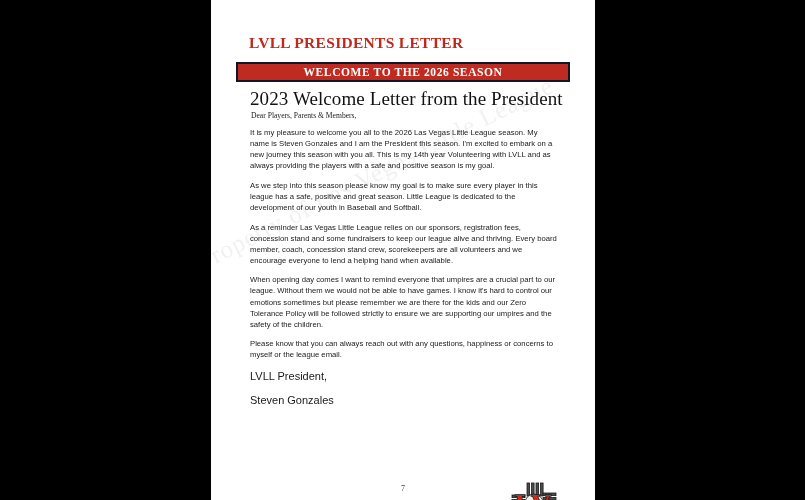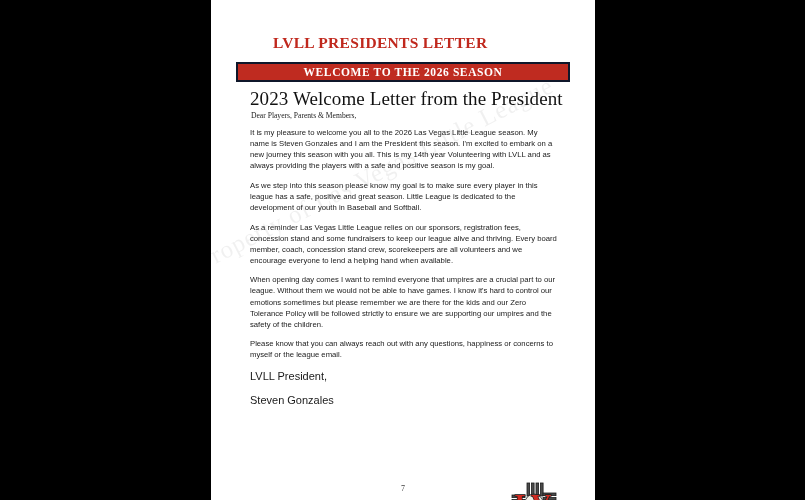--- a/index.html
+++ b/index.html
@@ -62,21 +62,20 @@
   .doc-heading {
     position: absolute;
     left: 38px;
     top: 34px;
     color: #c0281d;
     font-family: "Liberation Serif", serif;
     font-size: 15.5px;
     font-weight: 700;
     letter-spacing: 0.3px;
     white-space: nowrap;
-    margin-left: 24px;
   }
 
   
   .banner {
     position: absolute;
     left: 25px;
     top: 62px;
     width: 334px;
     height: 20px;
     background: #bf2b20;

